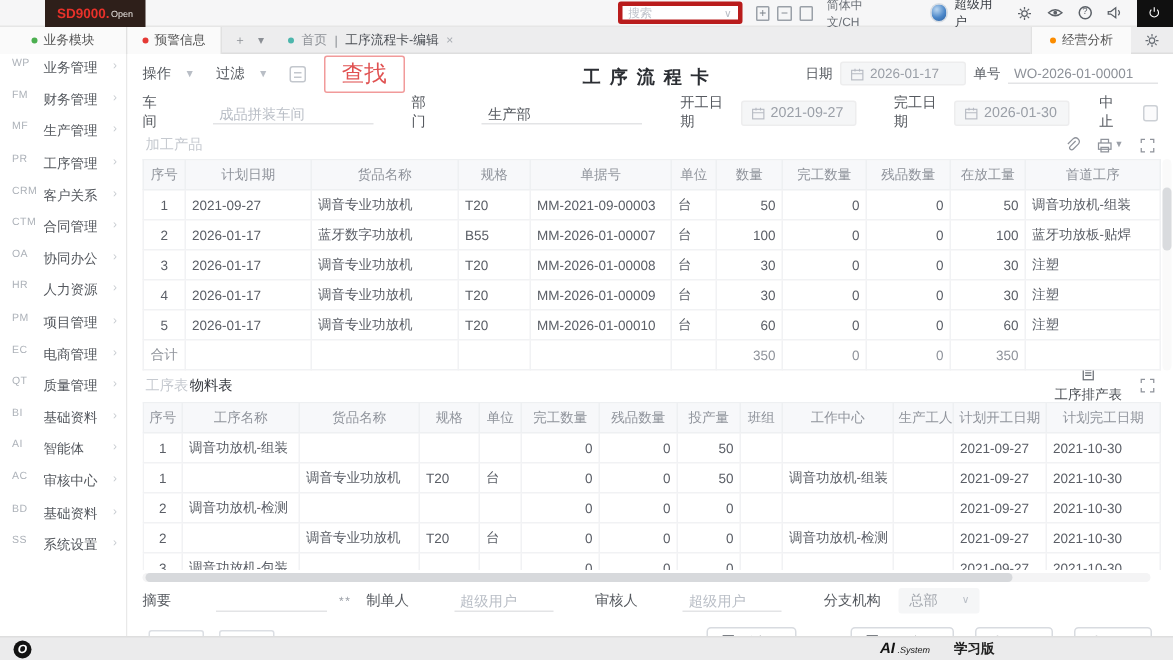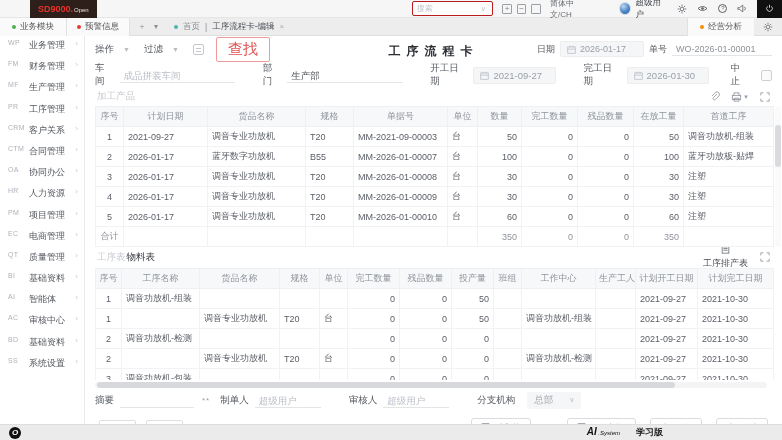--- a/index.html
+++ b/index.html
@@ -5,38 +5,38 @@
   * { margin:0; padding:0; box-sizing:border-box; }
   html,body { width:782px; height:440px; overflow:hidden; }
   body { font-family:"Liberation Sans","DejaVu Sans",sans-serif; font-size:10px; color:#444; background:#fff; }
   .app { width:782px; height:440px; display:flex; flex-direction:column; position:relative; }
 
   
   .topbar { height:18px; flex:0 0 auto; background:#f6f6f7; border-bottom:1px solid #e6e6e6; display:flex; align-items:center; }
   .logo-badge { margin-left:30px; height:18px; padding:0 8px; background:#2e1f1a; display:flex; align-items:center; }
   .logo-main { color:#e8312a; font-weight:bold; font-size:9px; }
   .logo-sub { color:#e9e4e1; font-size:6px; margin-left:1px; padding-top:2px; }
-  .search-box { margin-left:315px; width:86px; height:15px; background:#fff; border:1px solid #b91c1c; border-radius:2px; display:flex; align-items:center; padding:0 4px; }
+  .search-box { margin-left:315px; width:86px; height:15px; background:#fff; border:3px solid #b91c1c; border-radius:2px; display:flex; align-items:center; padding:0 4px; }
   .search-box input { border:none; outline:none; width:64px; font-size:8px; color:#666; background:transparent; font-family:inherit; }
   .search-box input::placeholder { color:#c0c4cc; }
   .search-caret { color:#b9bec6; font-size:7px; }
   .tb-sq { width:10px; height:10px; border:1px solid #9aa0a8; border-radius:1px; color:#7d838b; font-size:8px; line-height:8px; text-align:center; margin-left:5px; }
   .tb-sq.first { margin-left:9px; }
   .tb-lang { margin-left:9px; font-size:8px; color:#6a6f76; }
   .avatar { margin-left:26px; width:13px; height:13px; border-radius:50%; background:radial-gradient(circle at 35% 30%, #bcd8f2 0%, #4a86c8 55%, #2d5f9e 100%); border:1px solid #d7dde4; }
   .tb-user { margin-left:4px; font-size:8.5px; color:#3c4046; }
   .tb-ico { margin-left:10px; color:#5b6067; font-size:9px; line-height:9px; display:flex; align-items:center; }
   .help-circle { width:9px; height:9px; border:1px solid #5b6067; border-radius:50%; font-size:6px; text-align:center; line-height:7px; color:#5b6067; }
   .power-block { margin-left:10px; height:18px; width:26px; background:#101010; display:flex; align-items:center; justify-content:center; }
 
   
   .tabbar { height:18px; flex:0 0 auto; background:#ededee; border-bottom:1px solid #dedede; display:flex; align-items:center; font-size:8.5px; color:#555; }
   .dot { width:4px; height:4px; border-radius:50%; display:inline-block; }
   .tab-block { height:18px; display:flex; align-items:center; gap:4px; background:#fafafa; border-right:1px solid #e1e1e1; padding:0 10px; }
-  .tab-block.modules { width:67px; justify-content:center; padding:0;text-align:center; }
+  .tab-block.modules { width:85px; justify-content:center; padding:0;text-align:center; }
   .tab-ctl { margin-left:8px; color:#8b8f95; font-size:8px; }
   .crumbs { display:flex; align-items:center; gap:5px; margin-left:16px; color:#8b8f95; }
   .crumb-active { color:#4a4e54; }
   .crumb-close { color:#a7abb1; font-size:8px; }
   .analysis-block { margin-left:auto; height:18px; display:flex; align-items:center; gap:4px; background:#fafafa; border-left:1px solid #e1e1e1; padding:0 12px; }
   .tabbar-gear { margin:0 9px; color:#6a6f76; font-size:9px; }
 
   
   .body-row { flex:1; display:flex; min-height:0; }
   .sidebar { width:85px; flex:0 0 auto; background:#fff; border-right:1px solid #e9e9e9; padding-top:3px; overflow:hidden; }
@@ -56,21 +56,21 @@
   .find-btn { border:1px solid #f19a9a; color:#e05252; background:#fff; border-radius:2px; font-size:15px; padding:2px 11px; cursor:pointer; font-family:inherit; }
   .page-title { position:absolute; left:50%; transform:translateX(-50%); top:7px; font-size:12px; font-weight:bold; letter-spacing:6px; color:#2b2e33; white-space:nowrap; }
   .tb-right { margin-left:auto; display:flex; align-items:center; gap:5px; font-size:9px; color:#55595f; }
   .date-box { background:#f5f6f7; border:1px solid #ededee; border-radius:2px; padding:2px 6px; color:#9a9fa7; display:flex; align-items:center; gap:4px; width:84px; }
   .doc-no { border-bottom:1px solid #e3e4e6; padding:2px 4px 1px; color:#8d9198; min-width:100px; }
   .lbl-strong { color:#55595f; }
 
   
   .formrow { height:26px; flex:0 0 auto; display:flex; align-items:center; padding:0 10px; font-size:9.5px; color:#55595f; }
   .f-label { margin-right:6px; }
-  .u-input { border-bottom:1px solid #e3e4e6; padding:2px 4px 1px; height:15px; }
+  .u-input { border-bottom:1px solid #e3e4e6; padding:2px 4px 1px; height:15px;margin-left:24px; }
   .ghost { color:#b9bec6; }
   .val { color:#55595f; }
   .gap { width:28px; }
   .stop-check { width:11px; height:11px; border:1px solid #ccd0d5; border-radius:2px; background:#fbfbfc; margin-left:6px; cursor:pointer; }
 
   
   .section-row { height:17px; flex:0 0 auto; display:flex; align-items:center; padding:0 12px 0 12px; }
   .section-title { color:#c6cad0; font-size:9.5px; }
   .sec-icons { margin-left:auto; display:flex; align-items:center; gap:11px; }
   .ico-caret { color:#9a9fa7; font-size:6px; margin-left:1px; }

